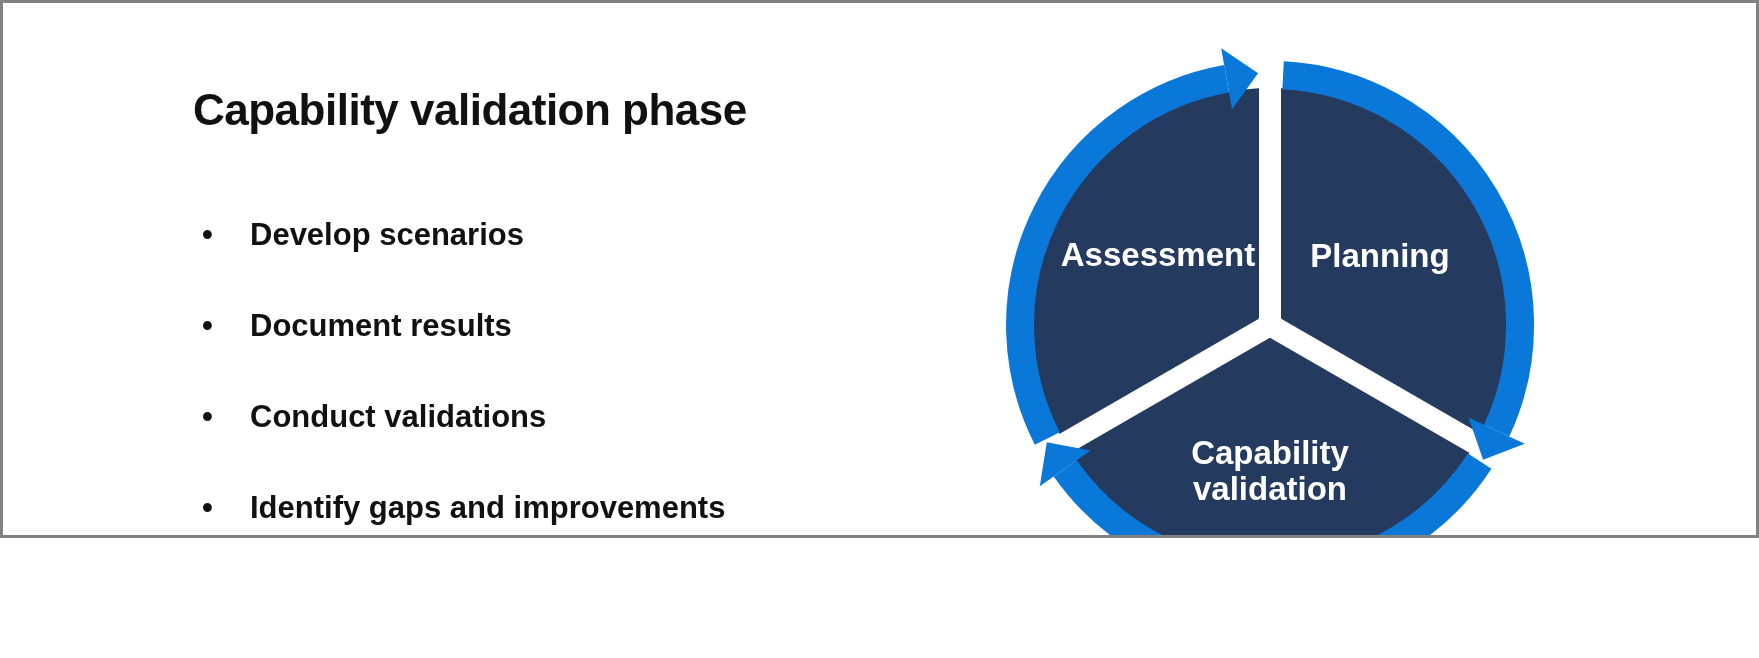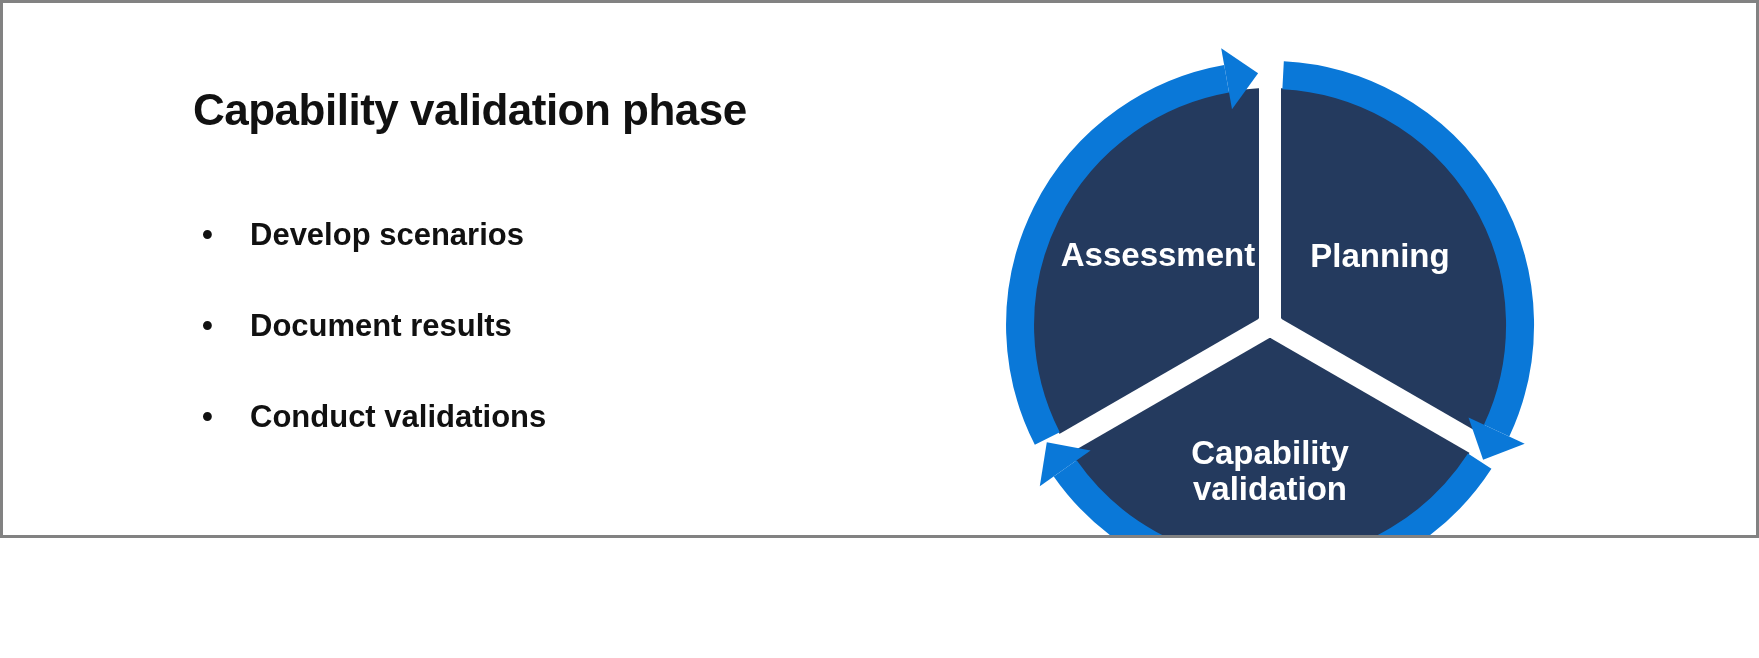--- a/index.html
+++ b/index.html
@@ -69,20 +69,21 @@
 <body>
 
 <div class="canvas">
 
   <div class="page-title">Capability validation phase</div>
 
   <ul class="bullet-list">
     <li>Develop scenarios</li>
     <li>Document results</li>
     <li>Conduct validations</li>
+    <li>Identify gaps and improvements</li>
   </ul>
 
   <svg class="cycle-svg" width="1759" height="658" viewBox="0 0 1759 658">
 
     <circle cx="1267" cy="322" r="237" fill="#243a5e"></circle>
 
     <g stroke="#ffffff" stroke-width="22">
       <line x1="1267" y1="322" x2="1267" y2="30"></line>
       <line x1="1267" y1="322" x2="1522.5" y2="469.5"></line>
       <line x1="1267" y1="322" x2="1011.5" y2="469.5"></line>

